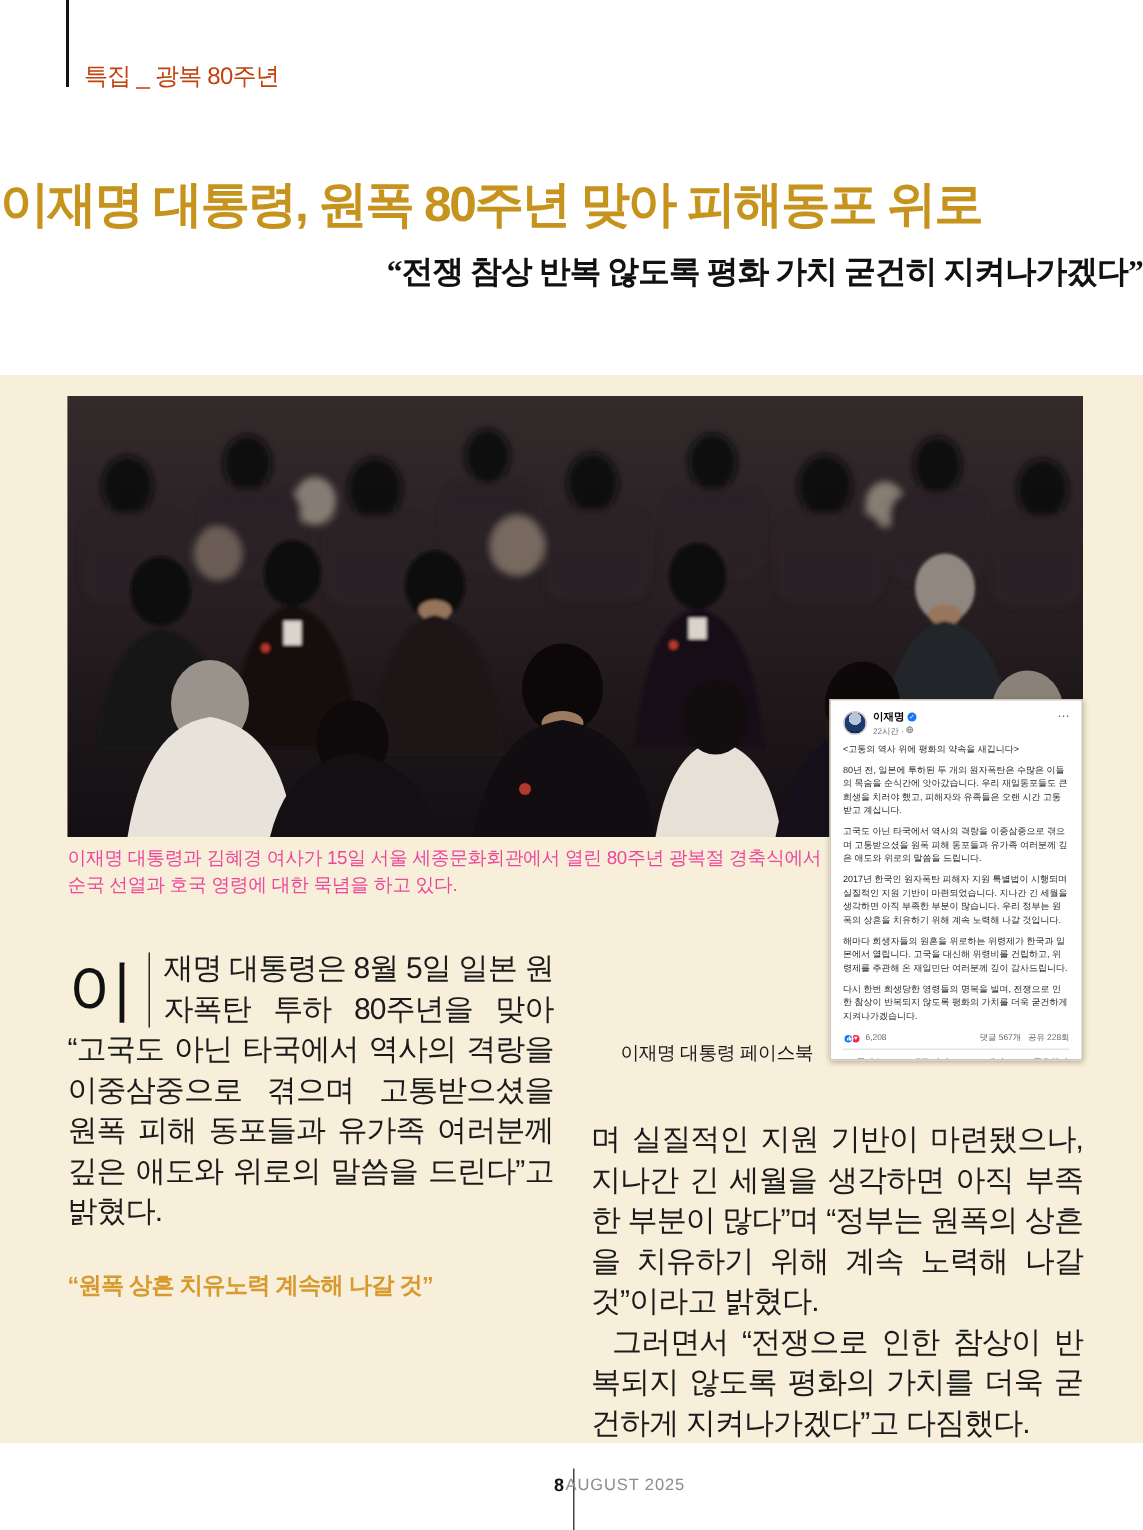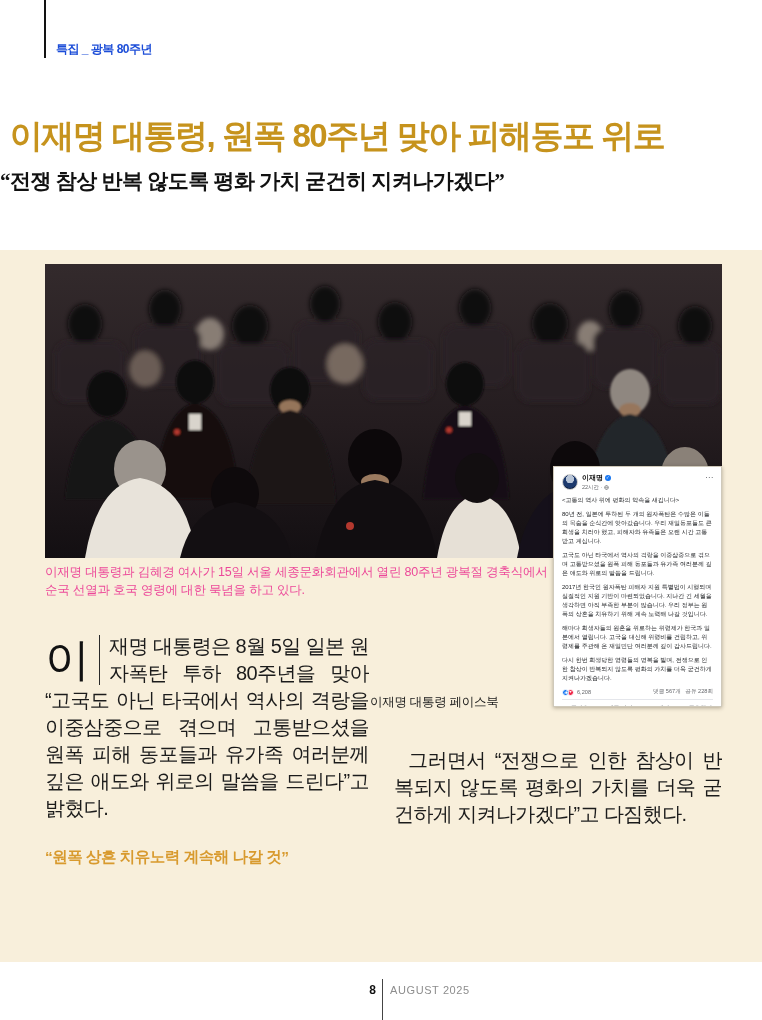--- a/index.html
+++ b/index.html
@@ -2,25 +2,25 @@
 <html><head>
 <meta charset="utf-8">
 <style>
   html,body{margin:0;padding:0;}
   body{
     width:762px;height:1020px;position:relative;background:#ffffff;
     font-family:"Liberation Sans","DejaVu Sans",sans-serif;overflow:hidden;
   }
   
   .kicker-rule{position:absolute;left:44px;top:0;width:2px;height:58px;background:#121212;}
-  .kicker{position:absolute;left:56px;top:41px;font-size:12px;font-weight:bold;color:#1d4ed8;letter-spacing:-0.5px;}
-  
-  .title{position:absolute;top:114px;left:0;width:674px;text-align:center;
+  .kicker{position:absolute;left:56px;top:41px;font-size:16px;font-weight:normal;color:#c2410c;letter-spacing:-0.5px;}
+  
+  .title{position:absolute;top:114px;left:0;width:674px;text-align:left;
     font-size:33px;font-weight:800;color:#c6931d;letter-spacing:-1.5px;}
-  .subtitle{position:absolute;top:167px;left:0;width:762px;text-align:left;
+  .subtitle{position:absolute;top:167px;left:0;width:762px;text-align:right;
     font-family:"Liberation Serif","DejaVu Serif",serif;font-size:21px;font-weight:600;color:#111;letter-spacing:-0.5px;}
   
   .cream{position:absolute;top:250px;left:0;width:762px;height:712px;background:#f8efdb;}
   
   .photo{position:absolute;left:45px;top:264px;width:677px;height:294px;overflow:hidden;background:#231c1e;}
   .photo svg{display:block;}
   .photo-caption{position:absolute;left:45px;top:563px;width:540px;font-size:12.5px;line-height:1.45;color:#ec4899;letter-spacing:-0.2px;}
   
   .fb-card{position:absolute;left:553px;top:466px;width:169px;height:241px;box-sizing:border-box;
     background:#ffffff;border:1px solid #cfc9ba;box-shadow:0 1px 4px rgba(40,30,10,0.35);
@@ -42,35 +42,35 @@
     padding-bottom:3px;border-bottom:1px solid #e4e6eb;font-size:5.6px;color:#65676b;}
   .fb-reacts{display:flex;align-items:center;}
   .react-circle{width:7px;height:7px;border-radius:50%;display:inline-flex;align-items:center;justify-content:center;
     border:1px solid #fff;box-sizing:border-box;}
   .react-like{background:#1877f2;z-index:2;}
   .react-love{background:#f0284a;margin-left:-2px;z-index:1;color:#fff;font-size:4px;line-height:1;}
   .fb-react-count{margin-left:3px;}
   .fb-actions{display:flex;justify-content:space-between;align-items:center;padding:4px 1px 0;}
   .fb-action{display:inline-flex;align-items:center;font-size:5.8px;color:#65676b;font-weight:bold;cursor:pointer;}
   .fb-action svg{margin-right:2px;}
-  .fb-caption{position:absolute;left:370px;top:694px;width:172px;text-align:left;
+  .fb-caption{position:absolute;left:370px;top:694px;width:172px;text-align:right;
     font-size:12.5px;font-weight:500;color:#1a1a1a;letter-spacing:-0.3px;}
   
   .col{position:absolute;color:#1b1b1b;}
   .col-left{left:45px;top:633px;width:324px;}
   .col-right{left:394px;top:747px;width:328px;}
   .col p{margin:0;font-size:20px;line-height:27px;text-align:justify;letter-spacing:-0.6px;}
   .col p.indent{text-indent:14px;}
   .dropcap{float:left;font-size:45px;line-height:48px;color:#111;
     padding:1px 9px 1px 0;margin:2px 9px 0 0;border-right:1.5px solid #2a2a2a;}
   .subheading{margin-top:25px;font-size:15.5px;font-weight:bold;color:#d89a2e;letter-spacing:-0.5px;}
   
   .footer-num{position:absolute;top:983px;left:352px;width:24px;text-align:right;font-size:12px;font-weight:bold;color:#111;}
   .footer-line{position:absolute;top:979px;left:382px;width:1px;height:41px;background:#444;}
-  .footer-issue{position:absolute;top:984px;left:390px;font-size:11px;color:#8d8d8d;letter-spacing:0.6px;}
+  .footer-issue{position:absolute;top:984px;left:377px;font-size:11px;color:#8d8d8d;letter-spacing:0.6px;}
 </style>
 </head>
 <body>
 
 <div class="kicker-rule"></div>
 <div class="kicker">특집 _ 광복 80주년</div>
 
 <h1 class="title" style="margin:0;">이재명 대통령, 원폭 80주년 맞아 피해동포 위로</h1>
 <div class="subtitle">“전쟁 참상 반복 않도록 평화 가치 굳건히 지켜나가겠다”</div>
 
@@ -251,18 +251,19 @@
 <div class="fb-caption">이재명 대통령 페이스북</div>
 
 <div class="col col-left">
   <div class="dropcap">이</div>
   <p>재명 대통령은 8월 5일 일본 원자폭탄 투하 80주년을 맞아 “고국도 아닌 타국에서 역사의 격랑을 이중삼중으로 겪으며 고통받으셨을 원폭 피해 동포들과 유가족 여러분께 깊은 애도와 위로의 말씀을 드린다”고 밝혔다.</p>
   <div class="subheading">“원폭 상흔 치유노력 계속해 나갈 것”</div>
 
 </div>
 
 <div class="col col-right">
+  <p>며 실질적인 지원 기반이 마련됐으나, 지나간 긴 세월을 생각하면 아직 부족한 부분이 많다”며 “정부는 원폭의 상흔을 치유하기 위해 계속 노력해 나갈 것”이라고 밝혔다.</p>
   <p class="indent"><span>그러면서 “전쟁으로 인한 참상이 반복되지 않도록 평화의 가치를 더욱 굳건하게 지켜나가겠다”고 다짐했다.</span></p>
 </div>
 
 <div class="footer-num">8</div>
 <div class="footer-line"></div>
 <div class="footer-issue">AUGUST 2025</div>
 
 </body></html>

